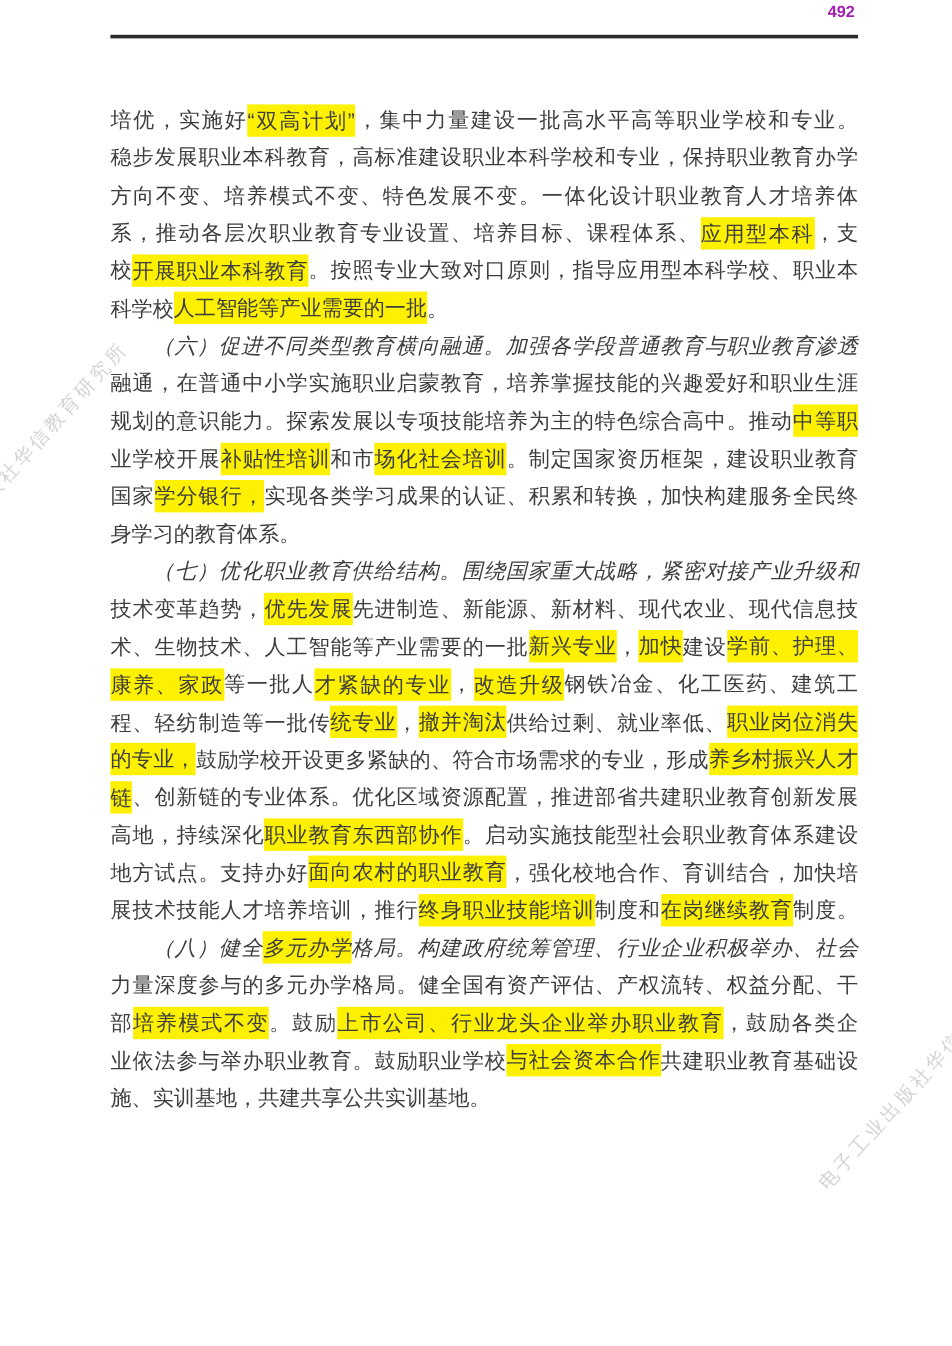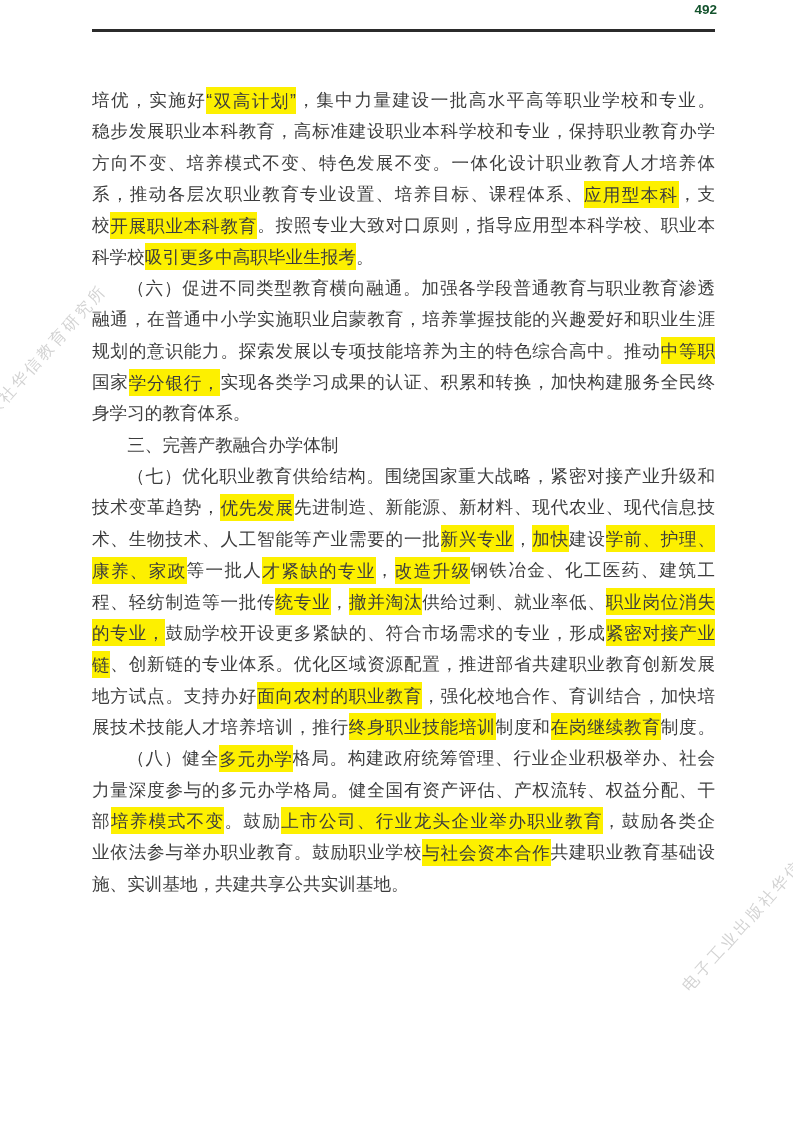--- a/index.html
+++ b/index.html
@@ -1,36 +1,36 @@
 <!DOCTYPE html>
 <html style="--highlight-yellow: #fdf000; --body-text: #3d3d3d; --rule-black: #2b2b2b;"><head>
 <meta charset="utf-8">
 <style>
   html,body{margin:0;padding:0;}
   body{
     width:793px;height:1122px;background:#ffffff;position:relative;overflow:hidden;
     font-family:"Liberation Sans","DejaVu Sans",sans-serif;
   }
   .page-number{
-    position:absolute;top:2px;left:685px;width:32px;text-align:right;
-    font-size:13.5px;font-weight:600;color:#14532d;
+    position:absolute;top:2px;left:685px;width:32px;text-align:center;
+    font-size:13.5px;font-weight:600;color:#a21caf;
   }
   .top-rule{
     position:absolute;left:92px;top:29px;width:623px;height:2.5px;
     background:var(--rule-black,#2b2b2b);
   }
   .doc{
     position:absolute;left:92px;top:85px;width:623px;
     color:var(--body-text,#3d3d3d);font-size:17.6px;
   }
   .line{
     height:31.35px;line-height:31.35px;
     text-align:justify;text-align-last:justify;
   }
-  .line.indent{text-indent:2em;}
+  .line.indent{text-indent:2em;font-style:italic;}
   .line.para-end{text-align:left;text-align-last:left;}
   .hl{
     background:var(--highlight-yellow,#fdf000);
     padding:3.5px 0;
   }
   .wm{
     position:absolute;color:rgba(138,138,138,0.38);font-size:16px;
     letter-spacing:3px;white-space:nowrap;transform:rotate(-48deg);
     transform-origin:50% 50%;pointer-events:none;z-index:3;
   }
@@ -42,34 +42,35 @@
 
 <div class="page-number">492</div>
 <div class="top-rule"></div>
 
 <main class="doc">
     <div class="line"><span>培优，实施好</span><span class="hl">“双高计划”</span><span>，集中力量建设一批高水平高等职业学校和专业。</span></div>
     <div class="line"><span>稳步发展职业本科教育，高标准建设职业本科学校和专业，保持职业教育办学</span></div>
     <div class="line"><span>方向不变、培养模式不变、特色发展不变。一体化设计职业教育人才培养体</span></div>
     <div class="line"><span>系，推动各层次职业教育专业设置、培养目标、课程体系、</span><span class="hl">应用型本科</span><span>，支</span></div>
     <div class="line"><span>校</span><span class="hl">开展职业本科教育</span><span>。按照专业大致对口原则，指导应用型本科学校、职业本</span></div>
-    <div class="line para-end"><span>科学校</span><span class="hl">吸引更多中高职毕业生报考</span><span>。</span></div>
+    <div class="line para-end"><span>科学校</span><span class="hl">人工智能等产业需要的一批</span><span>。</span></div>
     <div class="line indent"><span>（六）促进不同类型教育横向融通。加强各学段普通教育与职业教育渗透</span></div>
     <div class="line"><span>融通，在普通中小学实施职业启蒙教育，培养掌握技能的兴趣爱好和职业生涯</span></div>
     <div class="line"><span>规划的意识能力。探索发展以专项技能培养为主的特色综合高中。推动</span><span class="hl">中等职</span></div>
+    <div class="line"><span>业学校开展</span><span class="hl">补贴性培训</span><span>和市</span><span class="hl">场化社会培训</span><span>。制定国家资历框架，建设职业教育</span></div>
     <div class="line"><span>国家</span><span class="hl">学分银行，</span><span>实现各类学习成果的认证、积累和转换，加快构建服务全民终</span></div>
     <div class="line para-end"><span>身学习的教育体系。</span></div>
-    <div class="line indent para-end"><span>三、完善产教融合办学体制</span></div>
     <div class="line indent"><span>（七）优化职业教育供给结构。围绕国家重大战略，紧密对接产业升级和</span></div>
     <div class="line"><span>技术变革趋势，</span><span class="hl">优先发展</span><span>先进制造、新能源、新材料、现代农业、现代信息技</span></div>
     <div class="line"><span>术、生物技术、人工智能等产业需要的一批</span><span class="hl">新兴专业</span><span>，</span><span class="hl">加快</span><span>建设</span><span class="hl">学前、护理、</span></div>
     <div class="line"><span class="hl">康养、家政</span><span>等一批人</span><span class="hl">才紧缺的专业</span><span>，</span><span class="hl">改造升级</span><span>钢铁冶金、化工医药、建筑工</span></div>
     <div class="line"><span>程、轻纺制造等一批传</span><span class="hl">统专业</span><span>，</span><span class="hl">撤并淘汰</span><span>供给过剩、就业率低、</span><span class="hl">职业岗位消失</span></div>
-    <div class="line"><span class="hl">的专业，</span><span>鼓励学校开设更多紧缺的、符合市场需求的专业，形成</span><span class="hl">紧密对接产业</span></div>
+    <div class="line"><span class="hl">的专业，</span><span>鼓励学校开设更多紧缺的、符合市场需求的专业，形成</span><span class="hl">养乡村振兴人才</span></div>
     <div class="line"><span class="hl">链</span><span>、创新链的专业体系。优化区域资源配置，推进部省共建职业教育创新发展</span></div>
+    <div class="line"><span>高地，持续深化</span><span class="hl">职业教育东西部协作</span><span>。启动实施技能型社会职业教育体系建设</span></div>
     <div class="line"><span>地方试点。支持办好</span><span class="hl">面向农村的职业教育</span><span>，强化校地合作、育训结合，加快培</span></div>
     <div class="line"><span>展技术技能人才培养培训，推行</span><span class="hl">终身职业技能培训</span><span>制度和</span><span class="hl">在岗继续教育</span><span>制度。</span></div>
     <div class="line indent"><span>（八）健全</span><span class="hl">多元办学</span><span>格局。构建政府统筹管理、行业企业积极举办、社会</span></div>
     <div class="line"><span>力量深度参与的多元办学格局。健全国有资产评估、产权流转、权益分配、干</span></div>
     <div class="line"><span>部</span><span class="hl">培养模式不变</span><span>。鼓励</span><span class="hl">上市公司、行业龙头企业举办职业教育</span><span>，鼓励各类企</span></div>
     <div class="line"><span>业依法参与举办职业教育。鼓励职业学校</span><span class="hl">与社会资本合作</span><span>共建职业教育基础设</span></div>
     <div class="line para-end"><span>施、实训基地，共建共享公共实训基地。</span></div>
   </main>
 
 <div class="wm wm1">电子工业出版社华信教育研究所</div>

